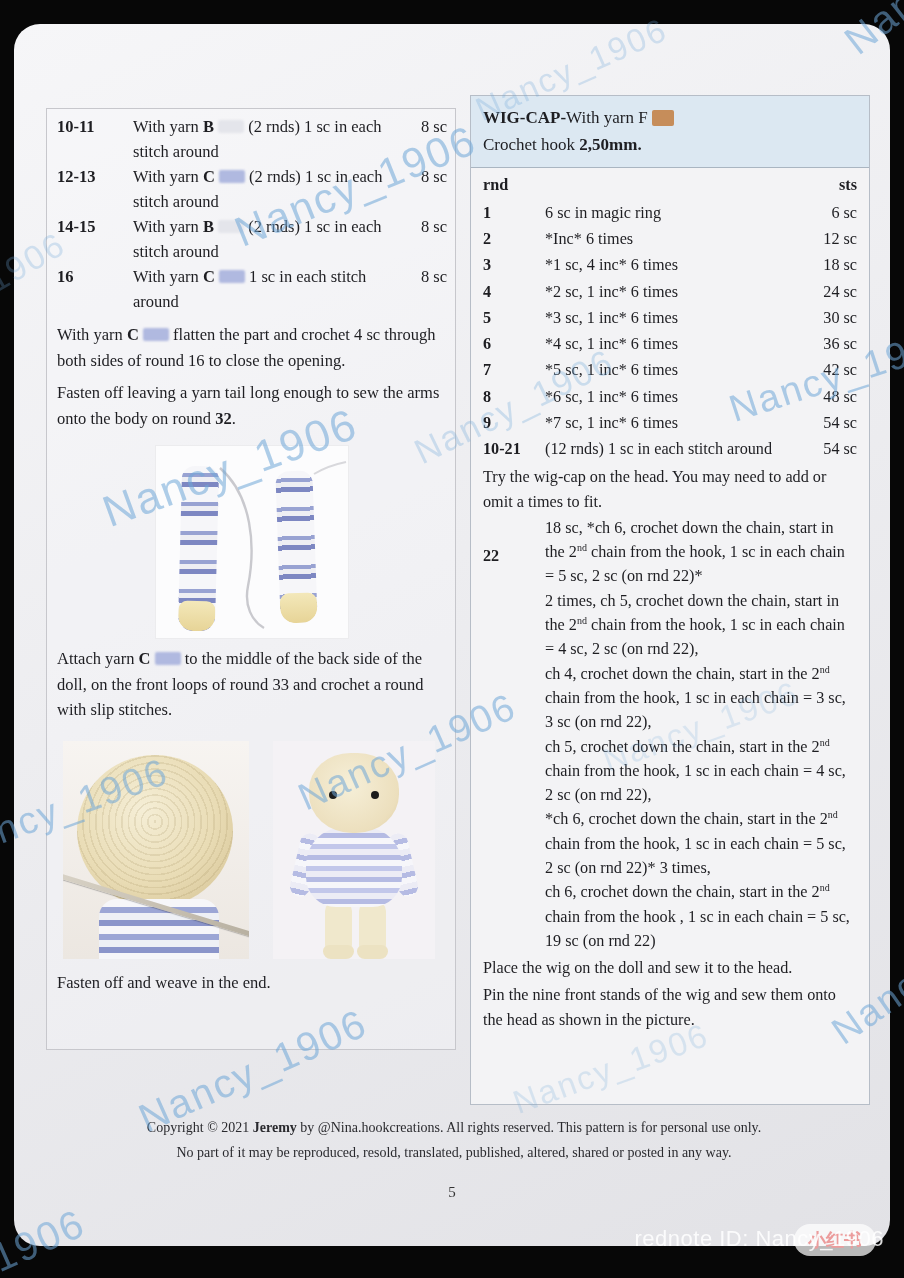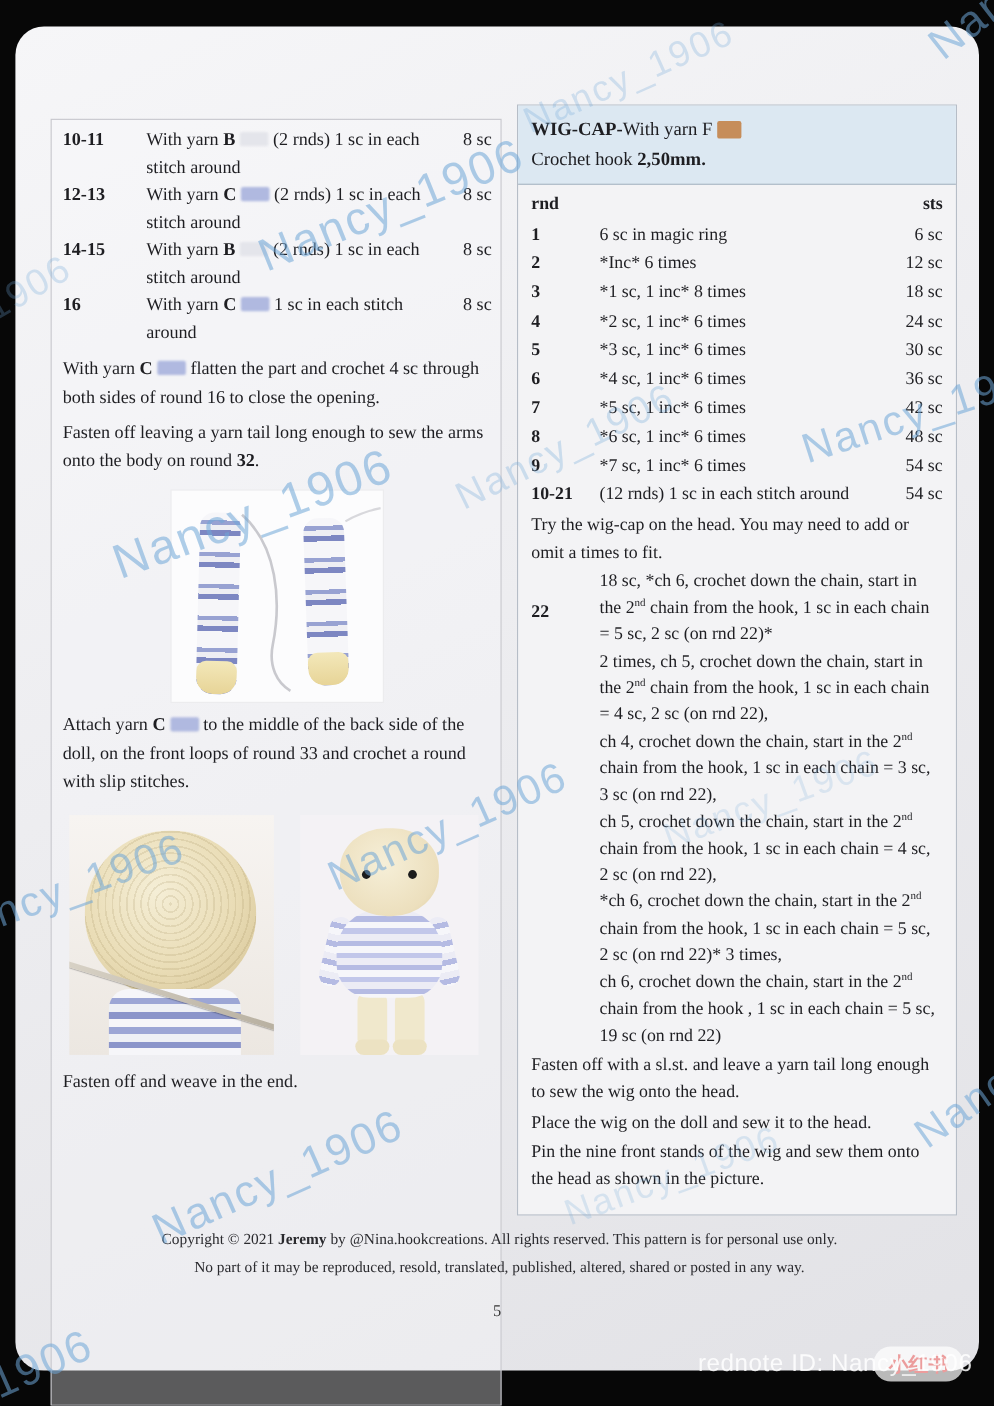--- a/index.html
+++ b/index.html
@@ -1,21 +1,21 @@
 <!DOCTYPE html>
 <html><head>
 <meta charset="utf-8">
 <style>
   html,body{margin:0;padding:0;background:#000;}
   .shot{position:relative;width:904px;height:1278px;background:#070707;overflow:hidden;
         font-family:"Liberation Serif",serif;color:#1e1e22;}
   .page{position:absolute;left:14px;top:24px;width:876px;height:1222px;border-radius:26px;
         background:linear-gradient(155deg,#f6f6f8 0%,#ededf0 45%,#e2e2e6 100%);}
   
-  .col-left{position:absolute;left:32px;top:84px;width:410px;height:1170px;
+  .col-left{position:absolute;left:32px;top:84px;width:410px;height:942px;
             border:1px solid #c7c7cc;padding:6px 8px 4px 10px;box-sizing:border-box;background:rgba(250,250,251,.35);}
   .col-right{position:absolute;left:456px;top:71px;width:400px;height:1010px;
              border:1px solid #b6bdc7;box-sizing:border-box;background:#f3f3f5;}
   .lrow{display:grid;grid-template-columns:76px 1fr 46px;min-height:50px;font-size:16.5px;line-height:1.5;}
   .lrnd{font-weight:700;}
   .lsts{text-align:right;}
   .para{font-size:16.5px;line-height:1.55;margin:7px 0 0 0;}
   .swatch{display:inline-block;width:26px;height:13px;border-radius:2px;vertical-align:-1px;
           filter:blur(1.2px);opacity:.9;}
   
@@ -204,21 +204,21 @@
           <div>6 sc in magic ring</div>
           <div class="sts">6 sc</div>
         </div>
         <div class="rrow">
           <div class="rnd">2</div>
           <div>*Inc* 6 times</div>
           <div class="sts">12 sc</div>
         </div>
         <div class="rrow">
           <div class="rnd">3</div>
-          <div>*1 sc, 1 inc* 8 times</div>
+          <div>*1 sc, 4 inc* 6 times</div>
           <div class="sts">18 sc</div>
         </div>
         <div class="rrow">
           <div class="rnd">4</div>
           <div>*2 sc, 1 inc* 6 times</div>
           <div class="sts">24 sc</div>
         </div>
         <div class="rrow">
           <div class="rnd">5</div>
           <div>*3 sc, 1 inc* 6 times</div>
@@ -250,21 +250,20 @@
           <div class="sts">54 sc</div>
         </div>
 
         <div class="rnote">Try the wig-cap on the head. You may need to add or omit a times to fit.</div>
 
         <div class="r22">
           <div class="rnd">22</div>
           <div>18 sc, *ch 6, crochet down the chain, start in the 2<sup>nd</sup> chain from the hook, 1 sc in each chain = 5 sc, 2 sc (on rnd 22)*<br>2 times, ch 5, crochet down the chain, start in the 2<sup>nd</sup> chain from the hook, 1 sc in each chain = 4 sc, 2 sc (on rnd 22),<br>ch 4, crochet down the chain, start in the 2<sup>nd</sup> chain from the hook, 1 sc in each chain = 3 sc, 3 sc (on rnd 22),<br>ch 5, crochet down the chain, start in the 2<sup>nd</sup> chain from the hook, 1 sc in each chain = 4 sc, 2 sc (on rnd 22),<br>*ch 6, crochet down the chain, start in the 2<sup>nd</sup> chain from the hook, 1 sc in each chain = 5 sc, 2 sc (on rnd 22)* 3 times,<br>ch 6, crochet down the chain, start in the 2<sup>nd</sup> chain from the hook , 1 sc in each chain = 5 sc, 19 sc (on rnd 22)</div>
         </div>
 
-        <div class="rnote">Fasten off with a sl.st. and leave a yarn tail long enough to sew the wig onto the head.</div>
         <div class="rnote">Place the wig on the doll and sew it to the head.</div>
         <div class="rnote">Pin the nine front stands of the wig and sew them onto the head as shown in the picture.</div>
       </div>
     </div>
 
     <div class="copyright">
       <div>Copyright © 2021 <b>Jeremy</b> by @Nina.hookcreations. All rights reserved. This pattern is for personal use only.</div>
       <div>No part of it may be reproduced, resold, translated, published, altered, shared or posted in any way.</div>
     </div>
     <div class="pageno">5</div>

